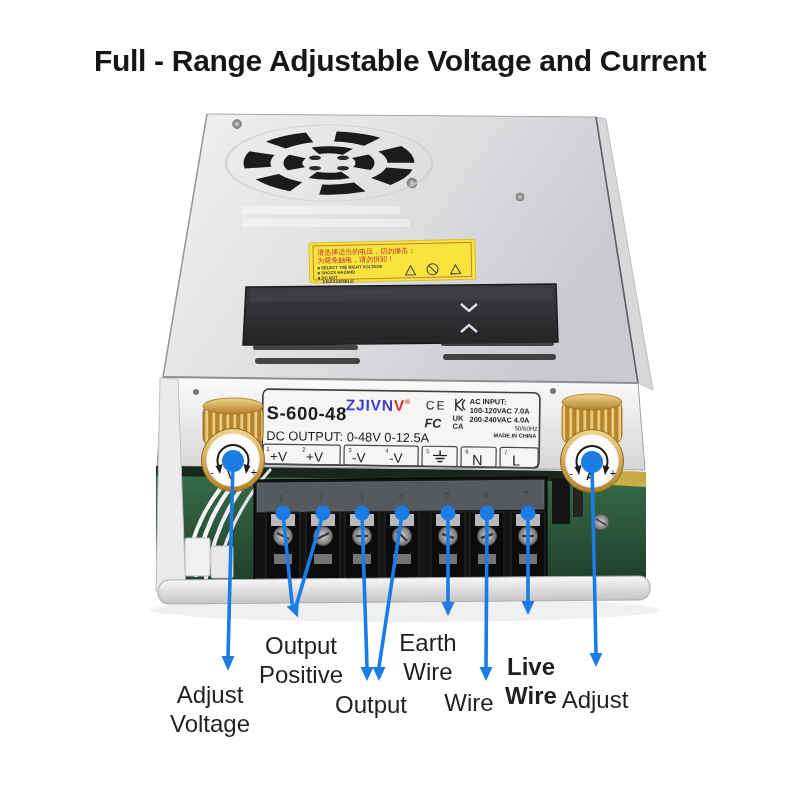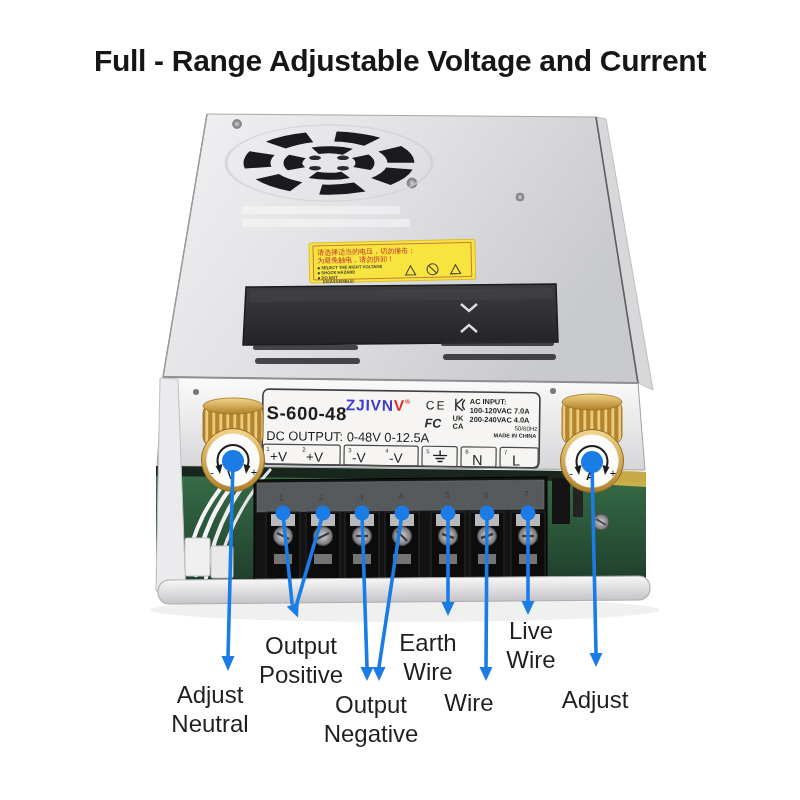--- a/index.html
+++ b/index.html
@@ -322,37 +322,36 @@
       <circle cx="362" cy="513" r="7.5"></circle>
       <circle cx="402" cy="513" r="7.5"></circle>
       <circle cx="448" cy="513" r="7.5"></circle>
       <circle cx="487" cy="513" r="7.5"></circle>
       <circle cx="528" cy="513" r="7.5"></circle>
     </g>
   </svg>
 
   <div class="anno" style="left:130px;top:672px;">
     <div>Adjust</div>
-    <div>Neutral</div>
+    <div>Voltage</div>
   </div>
   <div class="anno" style="left:221px;top:623px;">
     <div>Output</div>
     <div>Positive</div>
   </div>
   <div class="anno" style="left:291px;top:682px;">
     <div>Output</div>
-    <div>Negative</div>
   </div>
   <div class="anno" style="left:348px;top:620px;">
     <div>Earth</div>
     <div>Wire</div>
   </div>
   <div class="anno" style="left:389px;top:680px;">
     <div>Wire</div>
   </div>
-  <div class="anno" style="left:451px;top:608px;">
+  <div class="anno" style="left:451px;top:644px;font-weight:bold;">
     <div>Live</div>
     <div>Wire</div>
   </div>
   <div class="anno" style="left:515px;top:677px;">
     <div>Adjust</div>
   </div>
 </div>
 
 </body></html>

